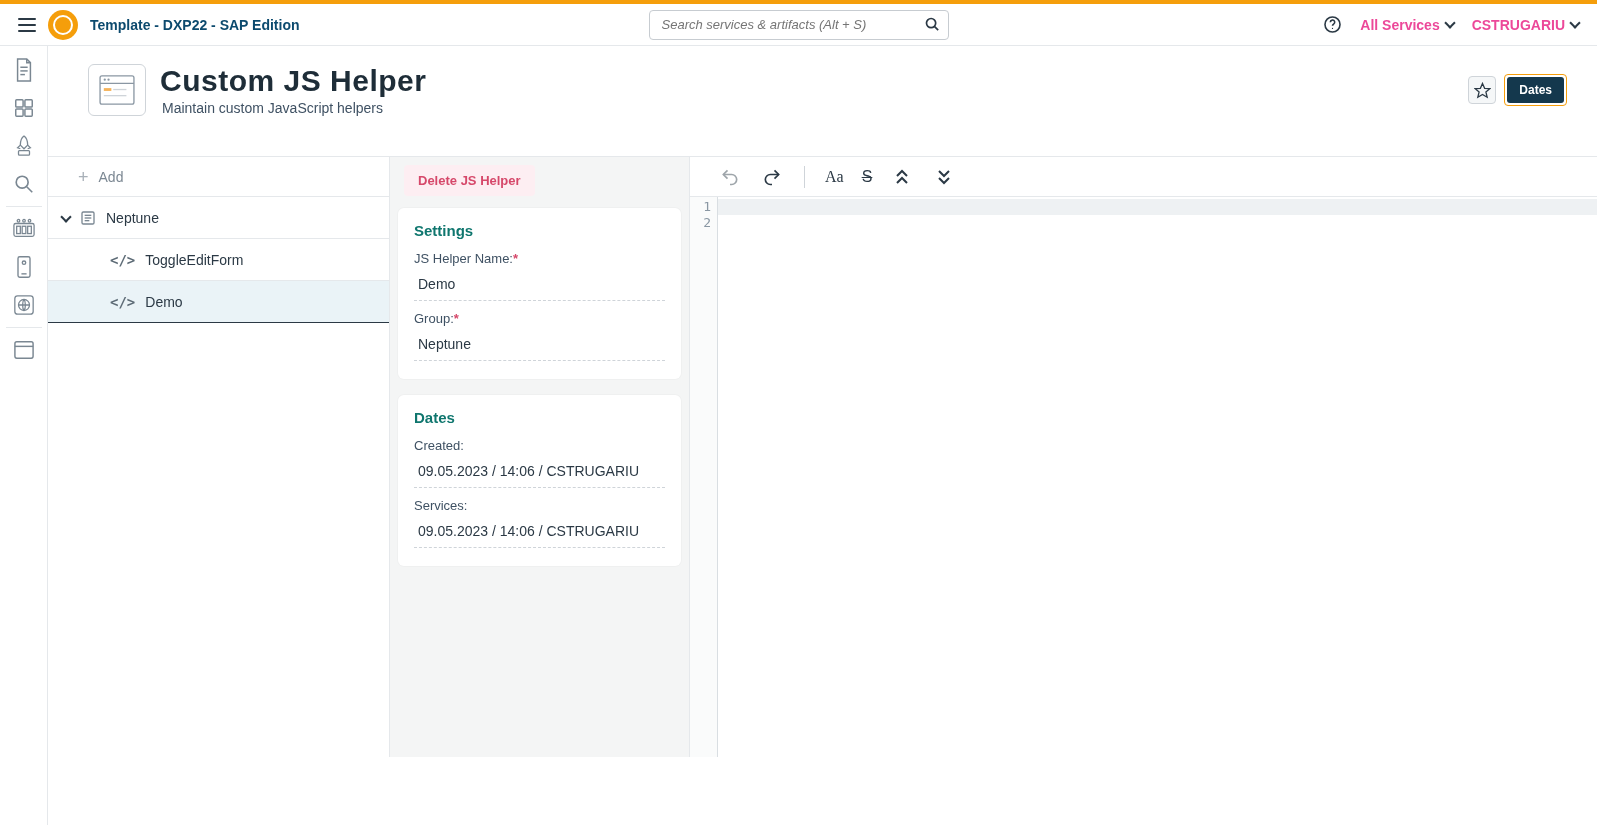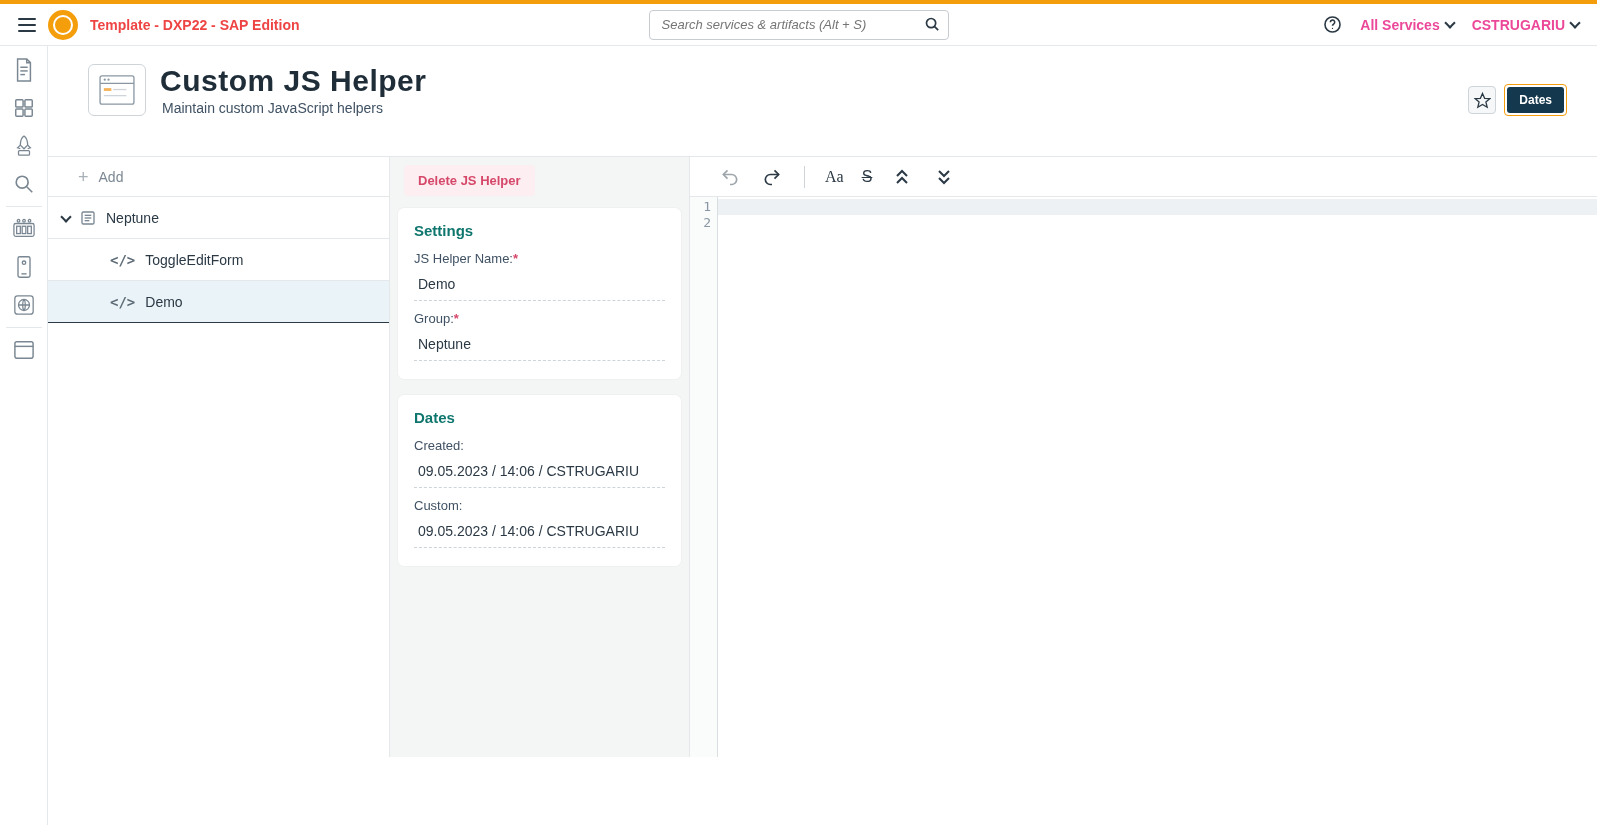--- a/index.html
+++ b/index.html
@@ -23,21 +23,21 @@
   
   .topline{height:4px;background:var(--orange);width:100%;}
   
   .globalbar{
     height:42px;display:flex;align-items:center;gap:12px;padding:0 18px;border-bottom:1px solid var(--line);
   }
   .hamburger{display:flex;flex-direction:column;gap:4px;cursor:pointer;}
   .hamburger span{display:block;width:18px;height:2px;background:#2b3945;border-radius:2px;}
   .brand-circle{width:30px;height:30px;border-radius:50%;background:var(--orange);position:relative;}
   .brand-circle::after{content:"";position:absolute;inset:0;margin:auto;width:16px;height:16px;border:2px solid #fff;border-radius:50%;}
-  .brand-text{font-weight:600;color:#ef4444;font-size:14px;white-space:nowrap;}
+  .brand-text{font-weight:600;color:#0c4a6e;font-size:14px;white-space:nowrap;}
   .gb-spacer{flex:1;}
   .searchwrap{position:relative;width:300px;margin:0 auto;}
   .searchbox{
     width:100%;height:30px;border:1px solid #c7ccd1;border-radius:4px;padding:0 34px 0 12px;
     font-size:13px;font-style:italic;color:#5c6b77;outline:none;
   }
   .search-icon{position:absolute;right:8px;top:6px;color:#2b3945;}
   .gb-right{display:flex;align-items:center;gap:18px;}
   .gb-link{display:flex;align-items:center;gap:6px;font-size:14px;font-weight:600;color:#ec4899;cursor:pointer;}
   .gb-help{width:20px;height:20px;display:flex;align-items:center;justify-content:center;}
@@ -50,21 +50,21 @@
     display:flex;flex-direction:column;align-items:center;padding-top:6px;gap:2px;
   }
   .rail-item{width:36px;height:36px;display:flex;align-items:center;justify-content:center;border-radius:4px;cursor:pointer;position:relative;}
   .rail-sep{width:36px;height:1px;background:var(--line);margin:2px 0;}
 
   
   .content{margin-left:var(--sidebar-w);}
 
   
   .pagehead{
-    display:flex;align-items:flex-end;padding:18px 30px 40px 40px;border-bottom:1px solid var(--line);
+    display:flex;align-items:center;padding:18px 30px 40px 40px;border-bottom:1px solid var(--line);
   }
   .pagehead-iconbox{
     width:58px;height:52px;border:1px solid var(--line2);border-radius:6px;display:flex;align-items:center;justify-content:center;flex:0 0 auto;
   }
   .pagehead-titlewrap{margin-left:14px;}
   .pagehead-title{font-size:30px;font-weight:800;letter-spacing:0.5px;color:#1e2d38;margin:0;}
   .pagehead-sub{font-size:14px;color:var(--ink-soft);margin:2px 0 0 2px;}
   .pagehead-actions{margin-left:auto;display:flex;align-items:center;gap:8px;}
   .star-box{
     width:28px;height:28px;border:1px solid var(--line2);border-radius:4px;background:#f5f7f8;display:flex;align-items:center;justify-content:center;
@@ -323,21 +323,21 @@
         <div class="fld-label">
           <span>Group:</span><span class="req">*</span>
         </div>
         <div class="fld-value">Neptune</div>
       </div>
 
       <div class="card">
         <h3>Dates</h3>
         <div class="fld-label">Created:</div>
         <div class="fld-value">09.05.2023 / 14:06 / CSTRUGARIU</div>
-        <div class="fld-label">Custom:</div>
+        <div class="fld-label">Services:</div>
         <div class="fld-value">09.05.2023 / 14:06 / CSTRUGARIU</div>
       </div>
     </div>
 
     <div class="col col-right">
       <div class="ed-toolbar">
         <span class="ed-btn" style="opacity:.45">
           <svg width="20" height="20" viewBox="0 0 24 24" fill="none" stroke="#2b3945" stroke-width="2">
               <path d="M9 14l-5-5 5-5"></path>
               <path d="M4 9h10a6 6 0 0 1 0 12h-2"></path>

